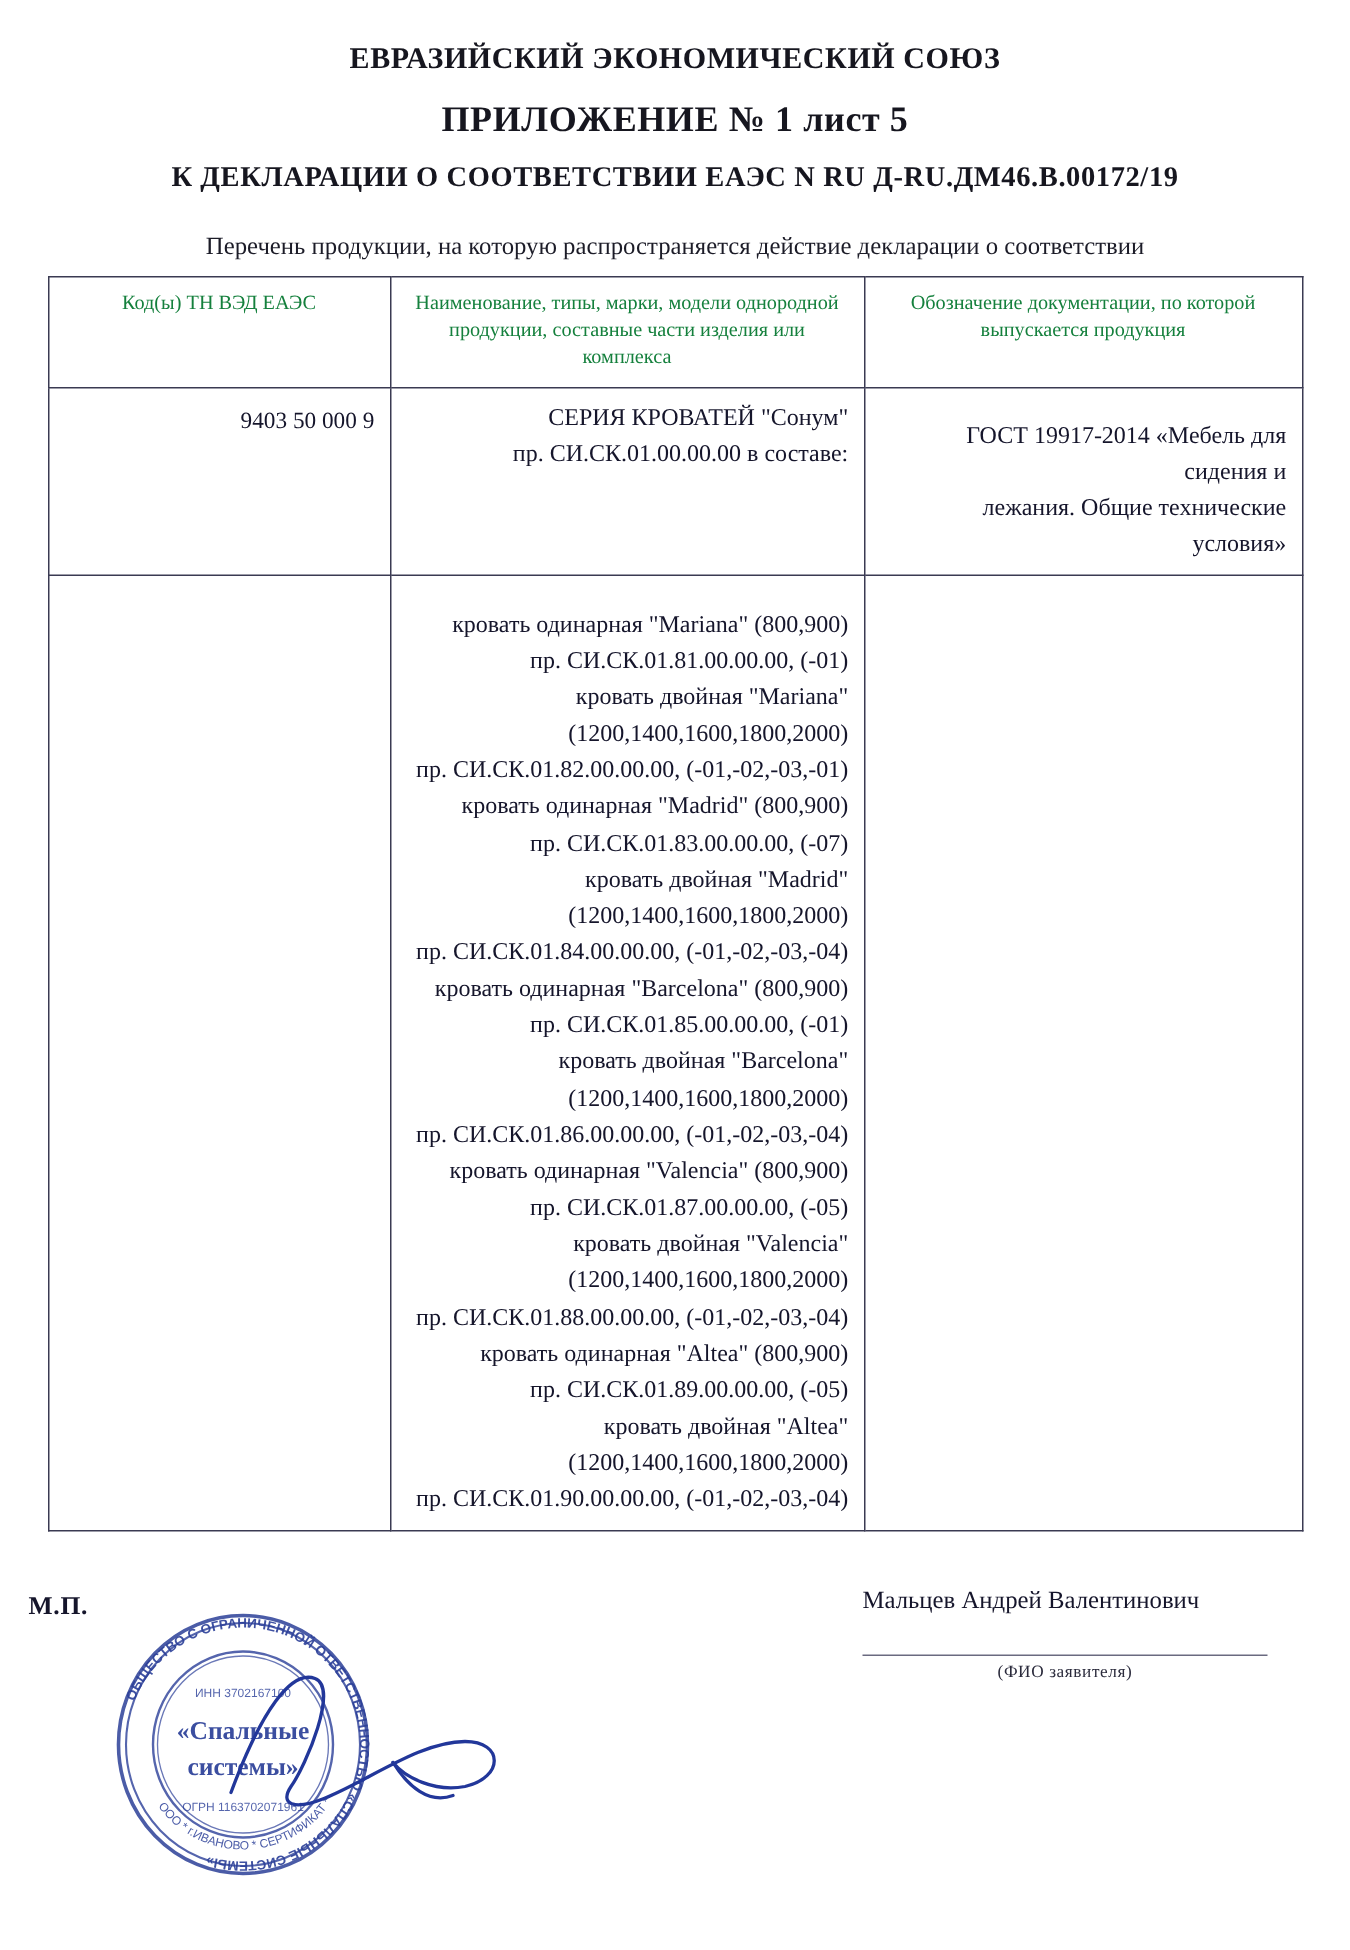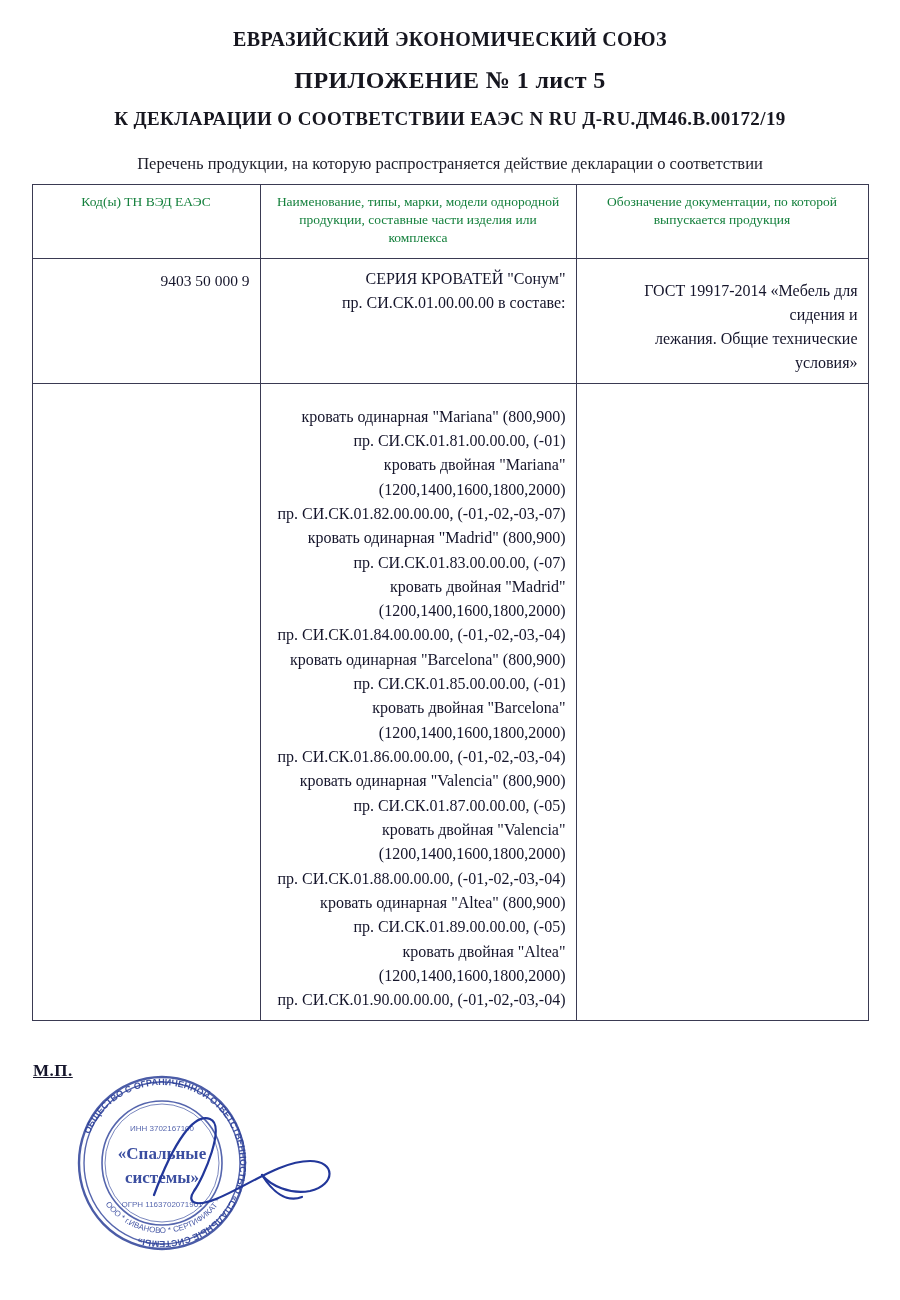--- a/index.html
+++ b/index.html
@@ -95,27 +95,26 @@
   .list-line { white-space: nowrap; }
   .spacer-line { height: 13px; }
 
   .footer {
     position: relative;
     margin-top: 18px;
     height: 210px;
   }
   .mp {
     position: absolute;
-    left: 33px;
+    left: 19px;
     top: 22px;
     font-size: 17px;
     font-weight: bold;
     letter-spacing: 0.5px;
     color: #15152b;
-    text-decoration: underline;
   }
   .signer {
     position: absolute;
     left: 575px;
     top: 18px;
     width: 290px;
     text-align: left;
   }
   .signer-name {
     font-size: 16.5px;
@@ -194,21 +193,21 @@
         </td>
       </tr>
       <tr class="row-list">
         <td class="cell"></td>
         <td class="cell">
           <div class="spacer-line"></div>
           <div class="list-line">кровать одинарная "Mariana" (800,900)</div>
           <div class="list-line">пр. СИ.СК.01.81.00.00.00, (-01)</div>
           <div class="list-line">кровать двойная "Mariana"</div>
           <div class="list-line">(1200,1400,1600,1800,2000)</div>
-          <div class="list-line">пр. СИ.СК.01.82.00.00.00, (-01,-02,-03,-07)</div>
+          <div class="list-line">пр. СИ.СК.01.82.00.00.00, (-01,-02,-03,-01)</div>
           <div class="list-line">кровать одинарная "Madrid" (800,900)</div>
           <div class="list-line">пр. СИ.СК.01.83.00.00.00, (-07)</div>
           <div class="list-line">кровать двойная "Madrid"</div>
           <div class="list-line">(1200,1400,1600,1800,2000)</div>
           <div class="list-line">пр. СИ.СК.01.84.00.00.00, (-01,-02,-03,-04)</div>
           <div class="list-line">кровать одинарная "Barcelona" (800,900)</div>
           <div class="list-line">пр. СИ.СК.01.85.00.00.00, (-01)</div>
           <div class="list-line">кровать двойная "Barcelona"</div>
           <div class="list-line">(1200,1400,1600,1800,2000)</div>
           <div class="list-line">пр. СИ.СК.01.86.00.00.00, (-01,-02,-03,-04)</div>
@@ -256,15 +255,20 @@
       </svg>
     </div>
 
     <div class="signature">
       <svg width="220" height="140" viewBox="0 0 220 140">
         <path d="M 4,96 C 24,42 44,14 60,20 C 76,26 54,78 44,92 C 36,104 46,108 66,100 C 96,88 130,62 160,62 C 186,62 186,86 160,92 C 140,96 120,86 112,76" fill="none" stroke="#22379a" stroke-width="2.2" stroke-linecap="round"></path>
         <path d="M 112,76 C 122,92 136,104 152,98" fill="none" stroke="#22379a" stroke-width="2.2" stroke-linecap="round"></path>
       </svg>
     </div>
 
+    <div class="signer">
+      <div class="signer-name">Мальцев Андрей Валентинович</div>
+      <div class="signer-rule"></div>
+      <div class="signer-caption">(ФИО заявителя)</div>
+    </div>
   </div>
 
 </div>
 
 </body></html>

